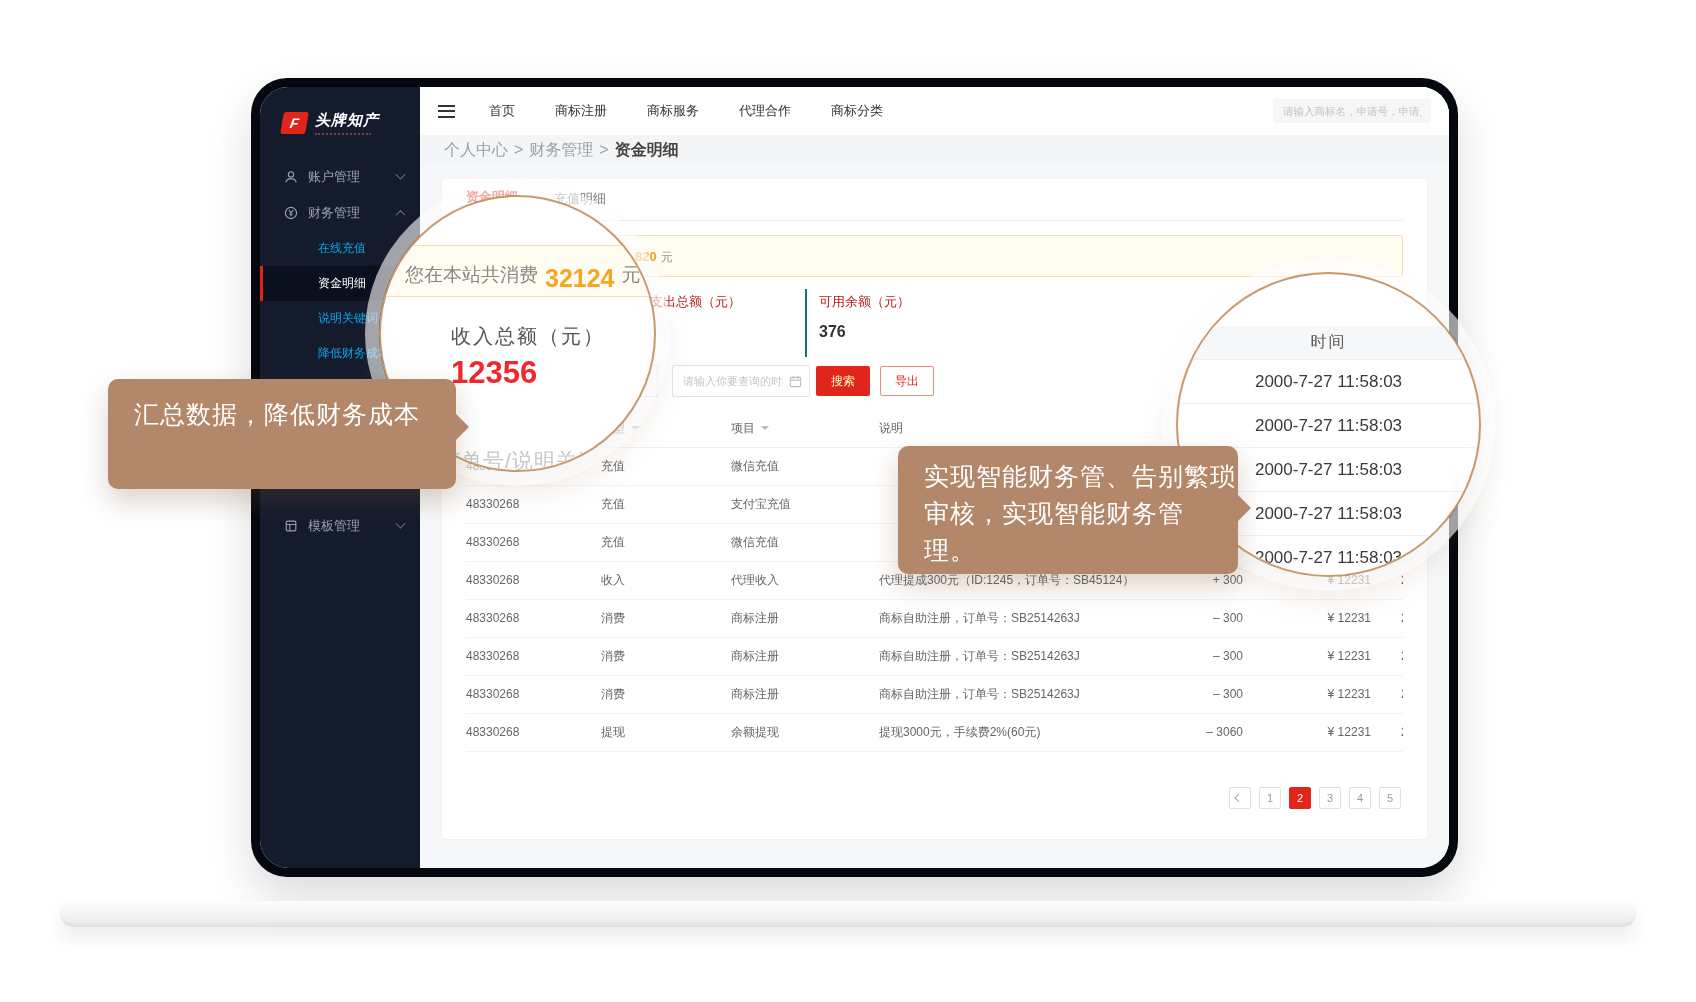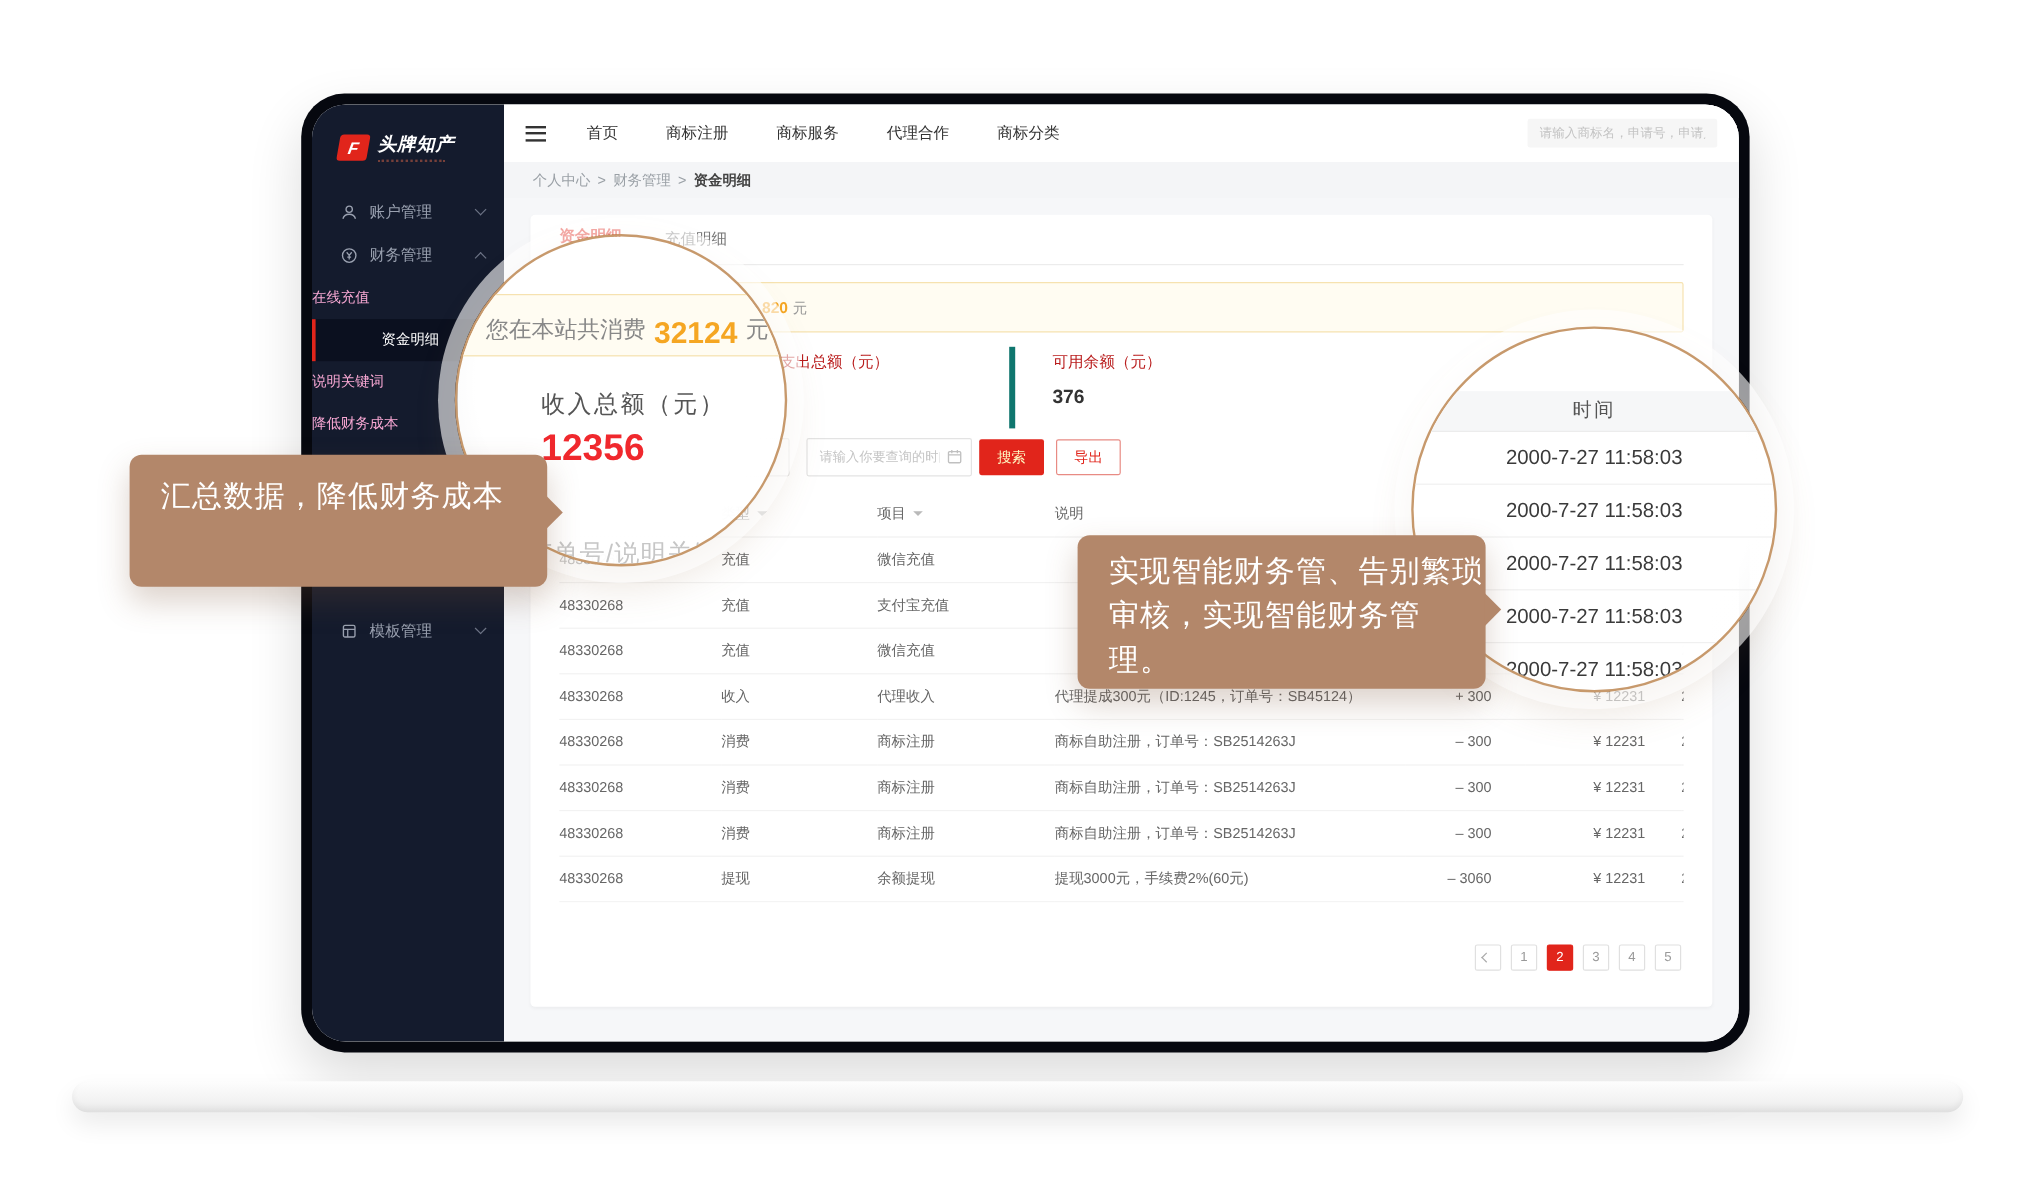--- a/index.html
+++ b/index.html
@@ -24,53 +24,53 @@
   .logo-col { margin-left:8px; }
   .logo-text { color:#fff; font-size:15px; font-weight:bold; font-style:italic; letter-spacing:1px; white-space:nowrap; }
   .logo-sub { margin-top:3px; width:56px; border-bottom:2px dotted #76403a; }
   .menu { margin-top:16px; }
   .mitem { height:36px; display:flex; align-items:center; padding:0 16px 0 24px;
            color:#9aa1b0; font-size:13px; gap:10px; cursor:pointer; }
   .sicon { width:14px; height:14px; display:inline-flex; }
   .chev { width:7px; height:7px; border-right:1.5px solid #6d7486; border-bottom:1.5px solid #6d7486;
           margin-left:auto; transform:rotate(45deg) translate(-2px,-2px); }
   .chev.up { transform:rotate(-135deg) translate(-1px,-1px); }
-  .subitem { height:35px; line-height:35px; color:#f9a8d4; font-size:12px; cursor:pointer; }
+  .subitem { height:35px; line-height:35px; padding-left:58px; color:#0ea5e9; font-size:12px; cursor:pointer; }
   .subitem.active { background:#0b101f; color:#fff; border-left:3px solid #e1251b; padding-left:55px; }
   .mitem.tpl { margin-top:102px; }
 
   
   .main { flex:1; min-width:0; display:flex; flex-direction:column; background:#f6f7f9; }
   .navbar { height:48px; background:#fff; display:flex; align-items:center; padding:0 18px; }
   .burger { width:17px; height:13px; border-top:2px solid #333; border-bottom:2px solid #333; position:relative; }
   .burger::after { content:""; position:absolute; left:0; right:0; top:3.5px; border-top:2px solid #333; }
   .nav-tabs { display:flex; gap:40px; margin-left:34px; font-size:13px; color:#333; }
   .nav-tab { cursor:pointer; white-space:nowrap; }
   .nav-search { margin-left:auto; width:158px; height:24px; background:#f6f6f6; border:none; outline:none;
                 border-radius:2px; font-size:10.5px; color:#777; padding:0 10px; font-family:"Liberation Sans",sans-serif; }
   .nav-search::placeholder { color:#c3c3c3; }
   .crumbbar { height:30px; background:#f4f5f7; display:flex; align-items:center; padding-left:24px;
-              font-size:12px; color:#9aa0a6; gap:6px; }
+              font-size:16px; color:#9aa0a6; gap:6px; }
   .crumb-cur { color:#444; font-weight:bold; }
   .content { flex:1; padding:14px 22px 0; }
   .card { background:#fff; border-radius:4px; height:660px; padding:0 24px; position:relative;
           box-shadow:0 1px 3px rgba(0,0,0,.04); }
 
   .tabrow { height:42px; border-bottom:1px solid #ececec; display:flex; align-items:flex-end; gap:36px; }
   .tab { font-size:13px; color:#777; padding-bottom:12px; cursor:pointer; }
   .tab.active { color:#e1251b; border-bottom:2px solid #e1251b; font-weight:bold; }
 
   .banner { margin-top:14px; height:42px; background:#fffcf2; border:1px solid #f6e2b0; border-radius:2px; position:relative; }
   .banner-text { position:absolute; left:168px; top:13px; font-size:12px; color:#999; }
   .banner-amt { color:#f5a623; font-weight:bold; font-size:13px; margin-right:4px; }
 
   .stats { margin-top:12px; height:68px; display:flex; }
   .stat1 { width:184px; }
   .stat2 { width:155px; }
-  .stat3 { padding-left:31px; border-left:5px solid #0f766e;margin-left:36px; }
+  .stat3 { padding-left:12px; border-left:2px solid #0f766e; }
   .stat-label { font-size:13px; color:#b91c1c; padding-top:4px; }
   .stat-value { margin-top:12px; font-size:16px; color:#333; font-weight:bold; }
   .stat-value.red { color:#f0282d; }
 
   .filterrow { margin-top:8px; display:flex; height:32px; align-items:center; }
   .f-input { height:32px; border:1px solid #e3e3e3; border-radius:2px; font-size:11px; padding:0 10px;
              color:#333; background:#fff; outline:none; font-family:"Liberation Sans",sans-serif; }
   .f-input::placeholder { color:#c5c5c5; }
   .kw-input { width:192px; }
   .time-wrap { position:relative; margin-left:14px; }

